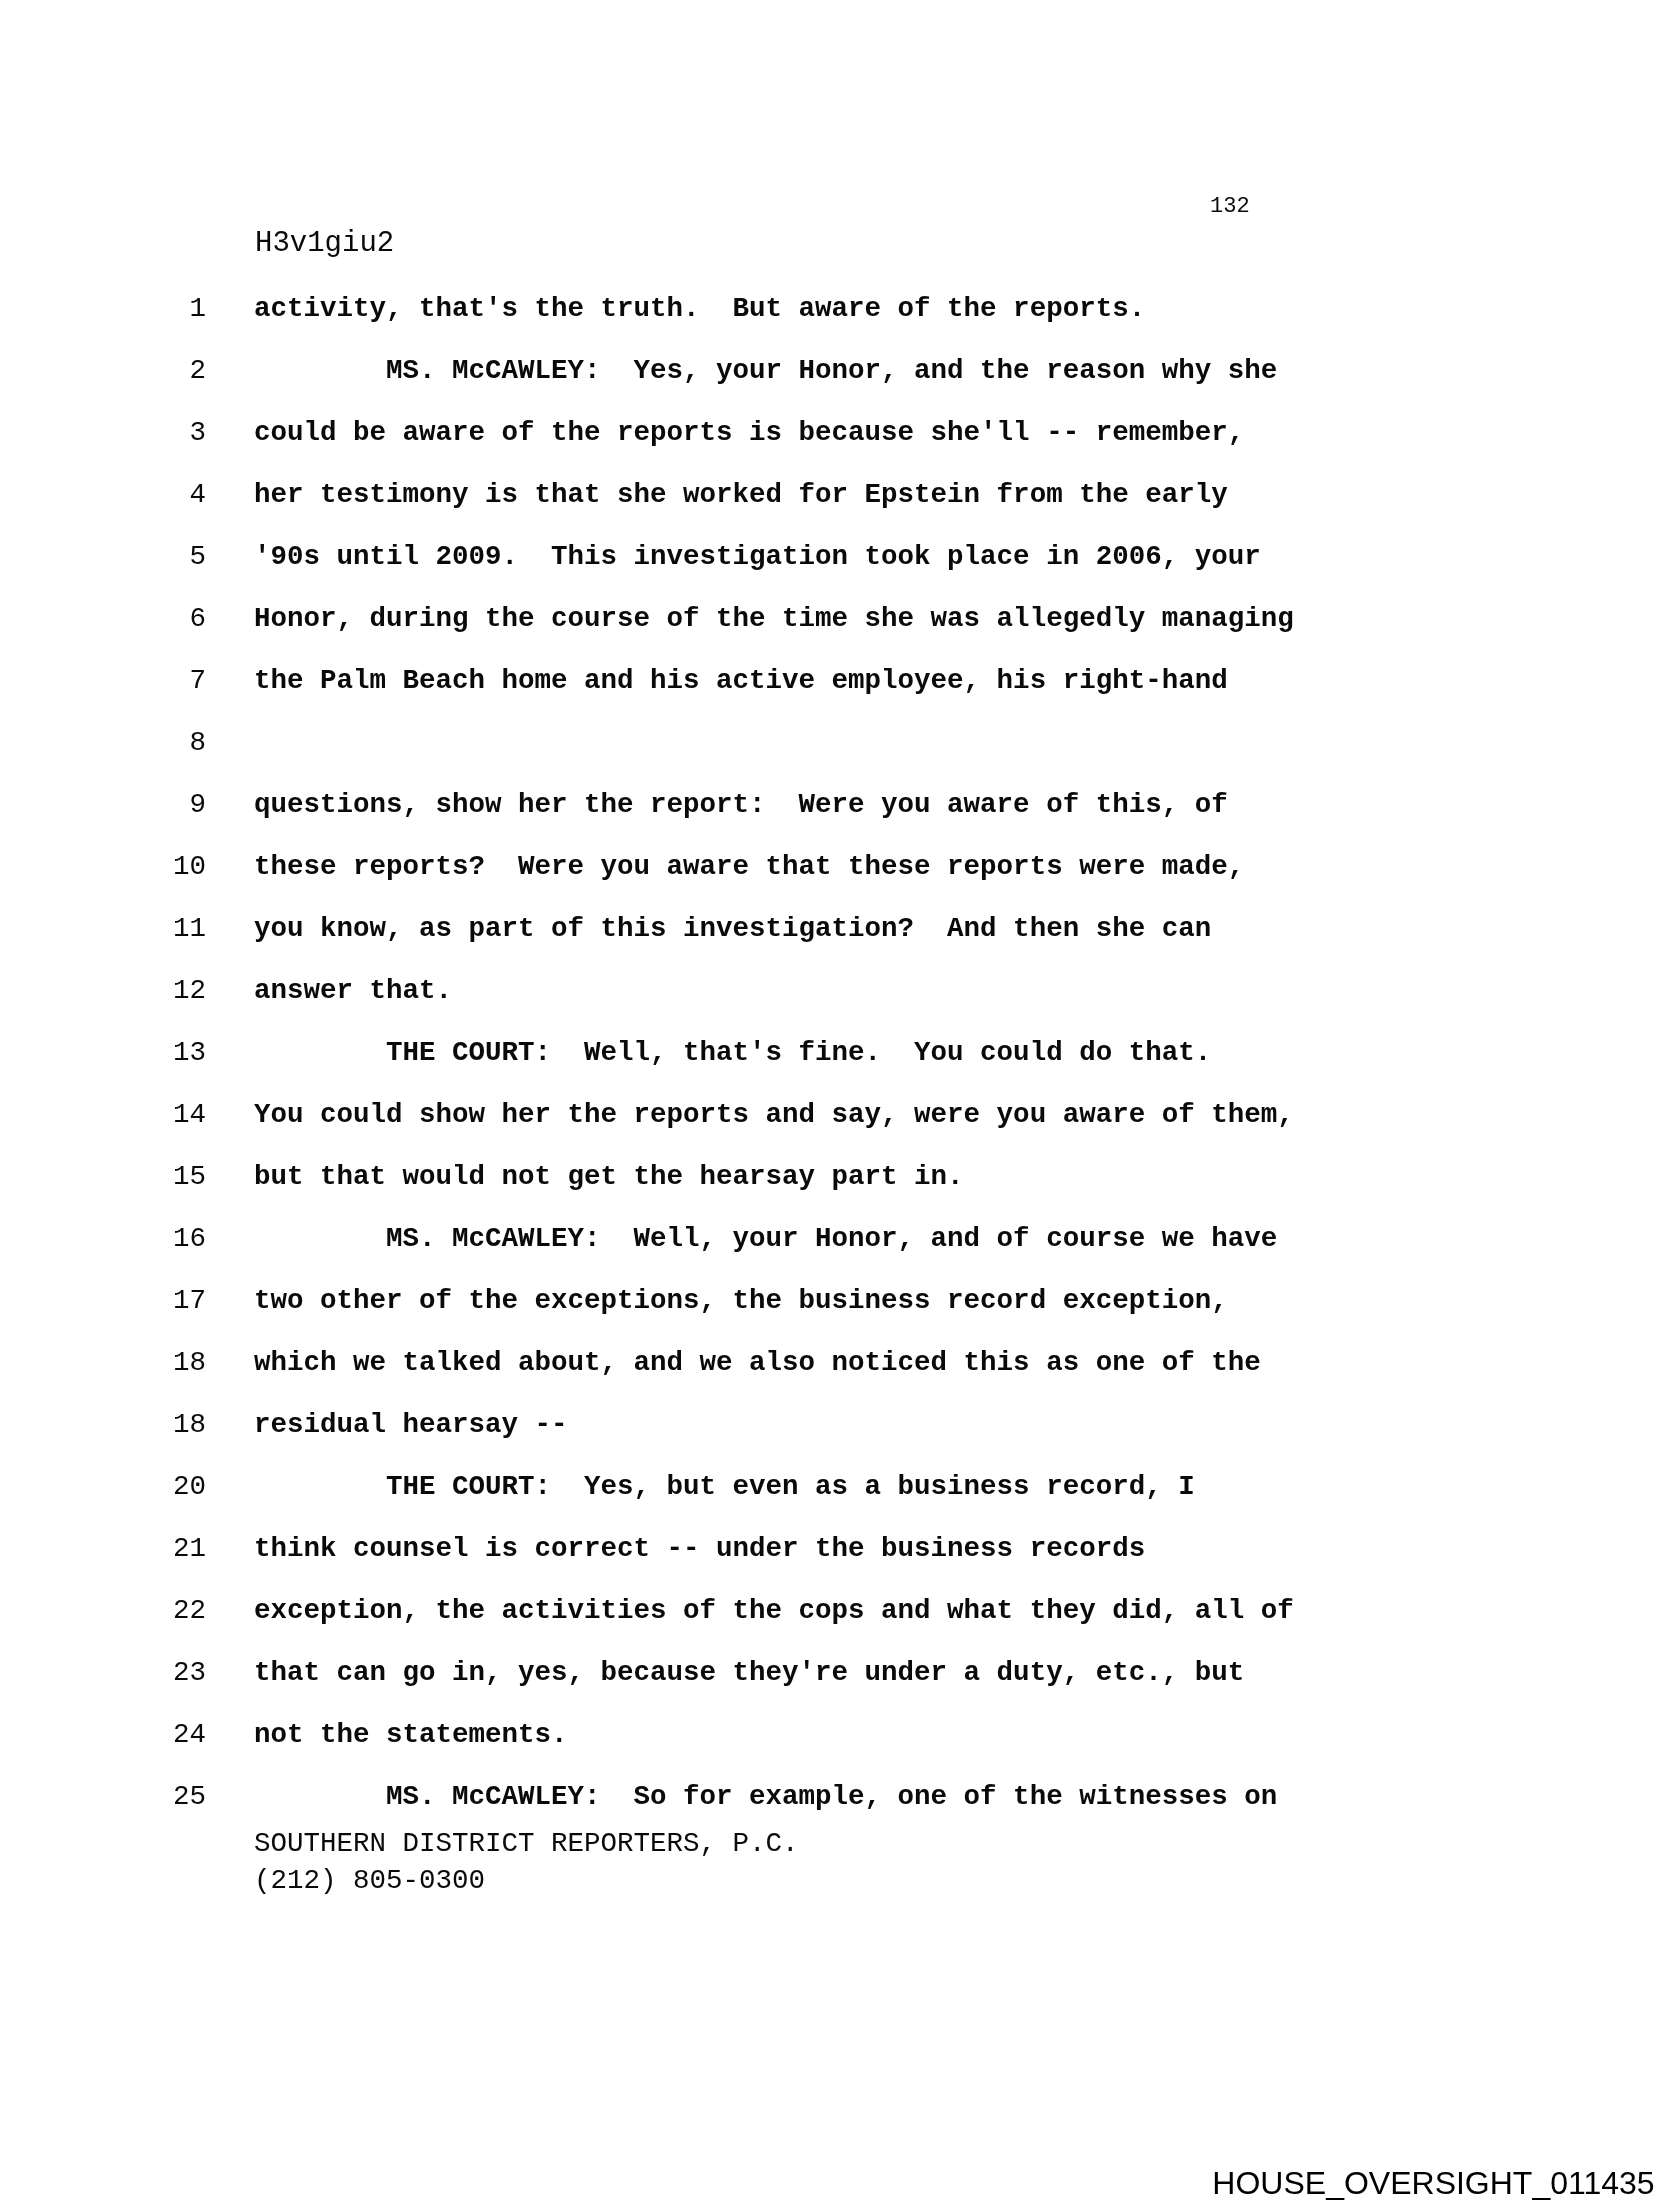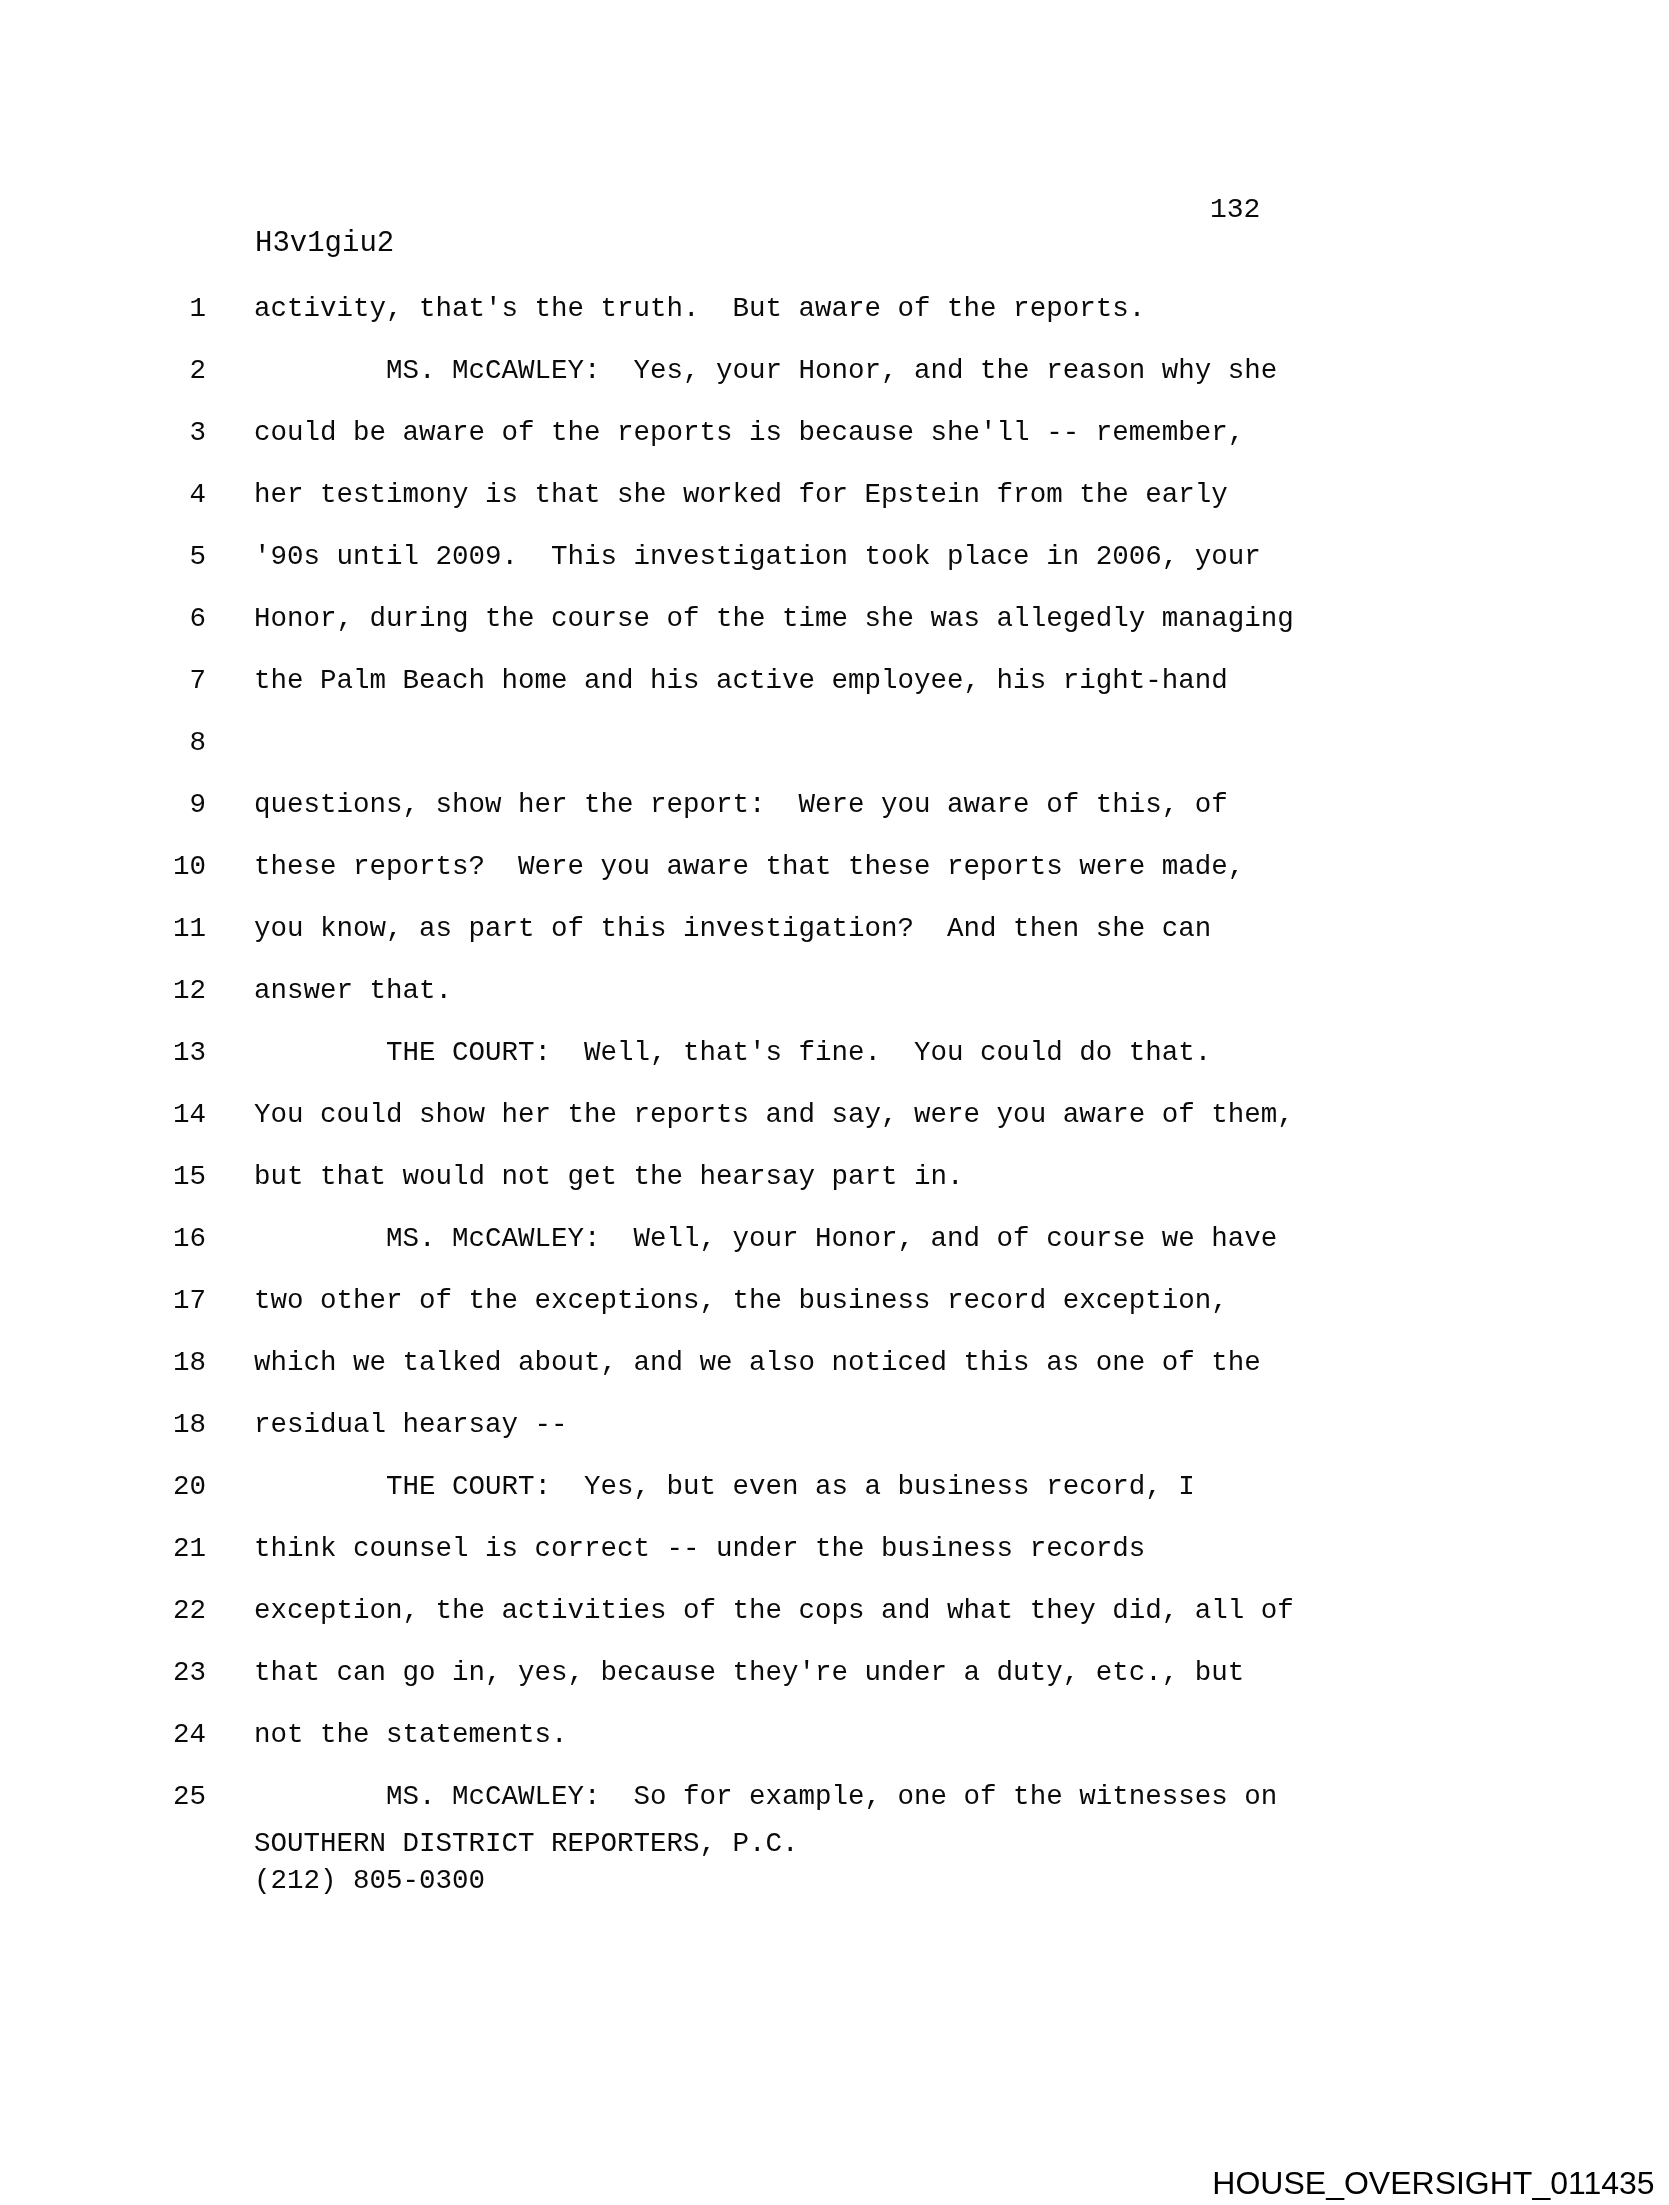--- a/index.html
+++ b/index.html
@@ -12,21 +12,21 @@
     background: #ffffff;
     position: relative;
     font-family: "Liberation Mono", "DejaVu Sans Mono", monospace;
     color: #0a0a0a;
     overflow: hidden;
   }
   .page-number {
     position: absolute;
     left: 1210px;
     top: 196px;
-    font-size: 28px;
+    font-size: 22px;
     line-height: 1;
     white-space: pre;
   }
   .header-id {
     position: absolute;
     left: 255px;
     top: 229px;
     font-size: 29px;
     line-height: 1;
     white-space: pre;
@@ -47,20 +47,21 @@
   .line .num {
     display: inline-block;
     width: 206px;
     text-align: right;
     flex: 0 0 206px;
     white-space: pre;
   }
   .line .text {
     margin-left: 48px;
     white-space: pre;
+    font-weight: bold;
   }
   .footer {
     position: absolute;
     left: 254px;
     top: 1825px;
     width: 1050px;
     text-align: left;
     font-size: 27.5px;
     line-height: 37px;
   }

